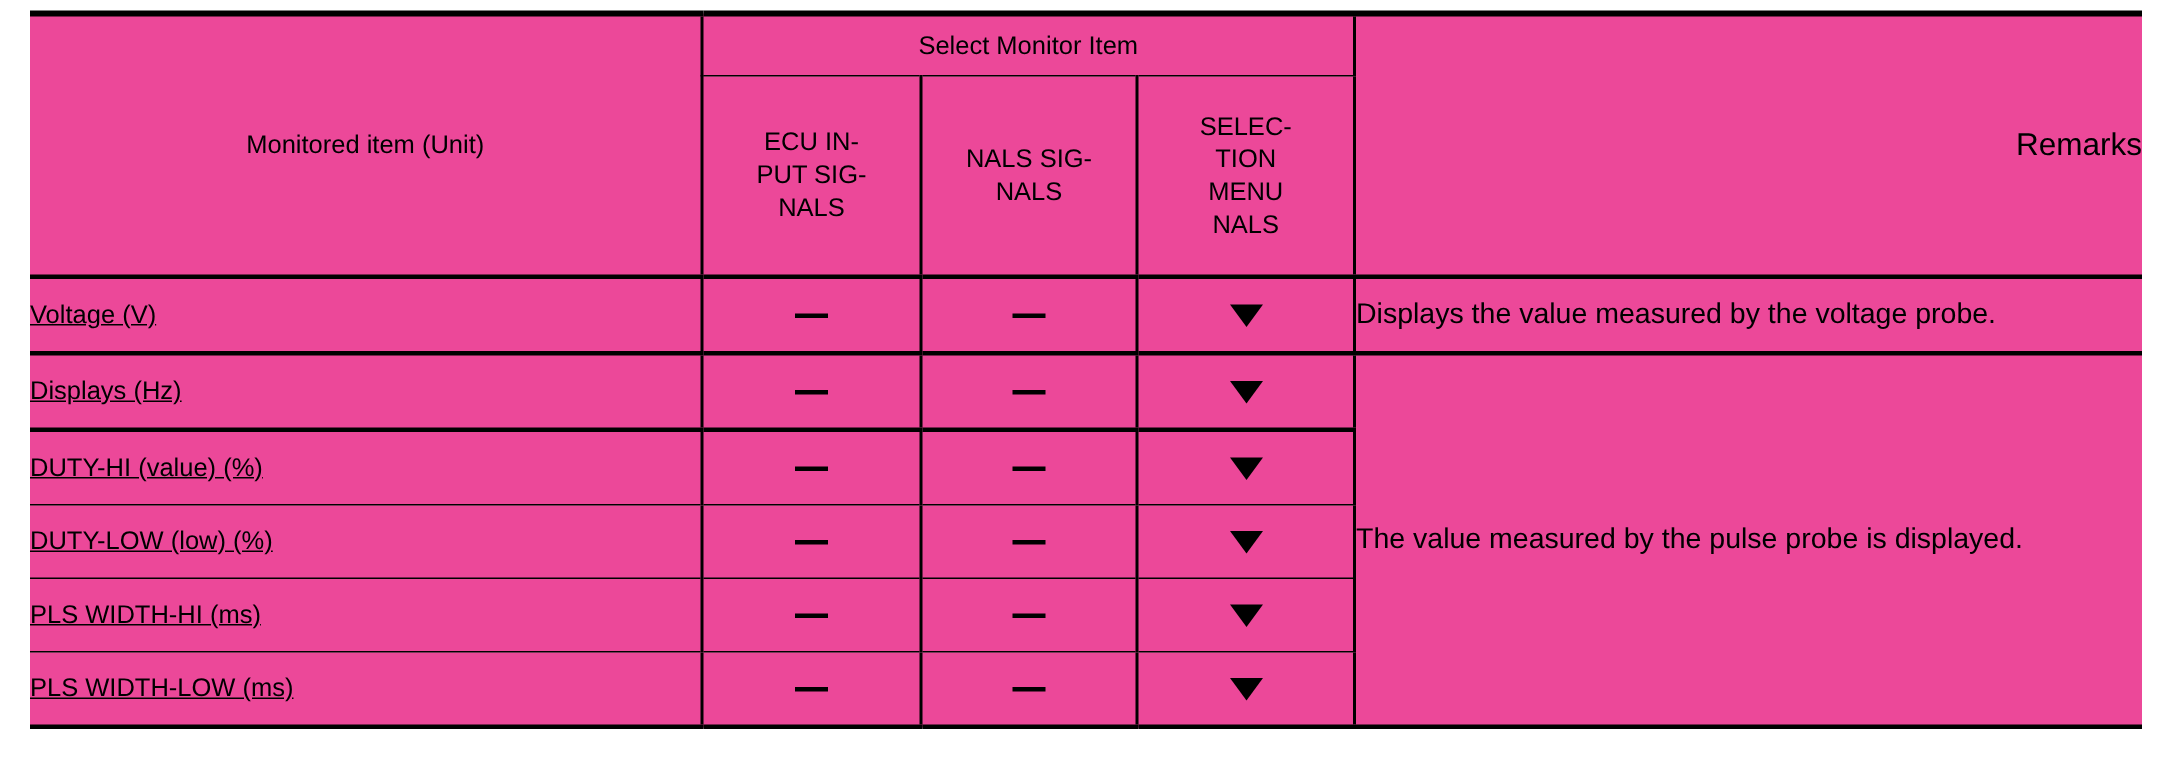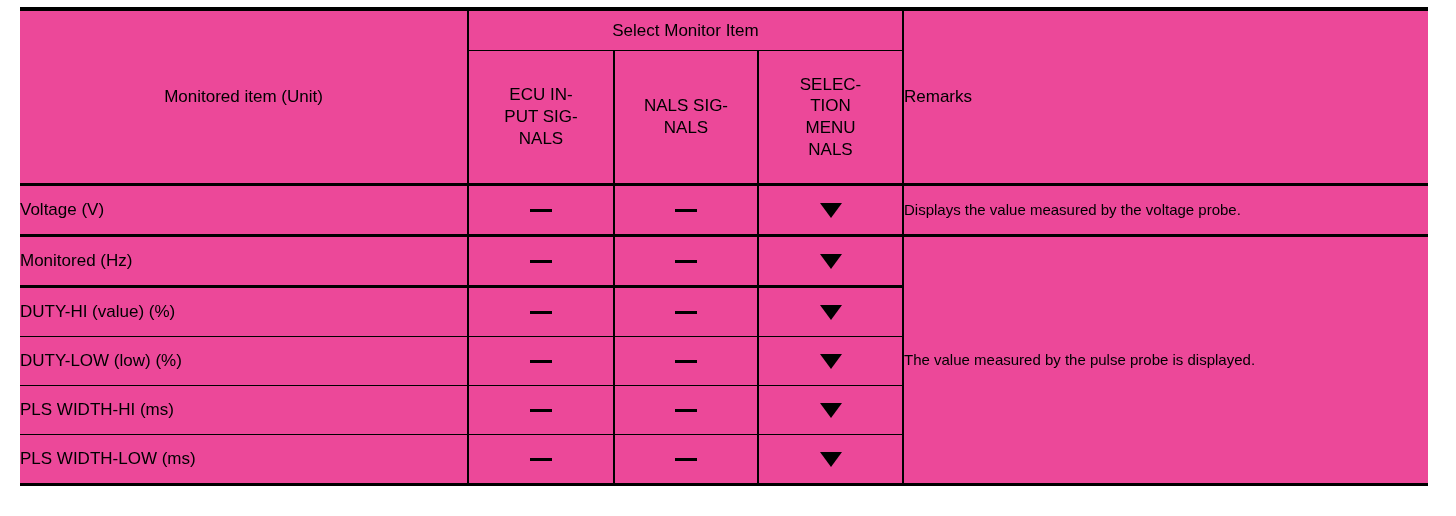--- a/index.html
+++ b/index.html
@@ -60,31 +60,32 @@
     height: 39px;
   }
   .hdr-sub {
     text-align: center;
     font-size: 17px;
     line-height: 1.28;
     height: 132px;
     padding: 0 6px;
   }
   .hdr-remarks {
-    text-align: left;
-    font-size: 17px;
+    text-align: right;
+    font-size: 21px;
     height: 171px;
   }
 
   
   .cell-item {
     text-align: left;
     font-size: 17px;
     padding-left: 22px;
     height: 48px;
+    text-decoration: underline;
   }
   .cell-mark {
     text-align: center;
     font-size: 17px;
     height: 48px;
   }
   .dash {
     display: inline-block;
     width: 22px;
     height: 0;
@@ -95,21 +96,21 @@
     display: inline-block;
     width: 0;
     height: 0;
     border-left: 11px solid transparent;
     border-right: 11px solid transparent;
     border-top: 15px solid #000;
     vertical-align: middle;
   }
   .cell-remark {
     text-align: left;
-    font-size: 15px;
+    font-size: 19px;
     line-height: 1.33;
     padding: 0 10px 0 16px;
     vertical-align: middle;
   }
   .remark-top {
     vertical-align: top;
     padding-top: 9px;
   }
 
   
@@ -168,21 +169,21 @@
         <td class="cell-mark t-thick-bot v-right">
           <span class="dash"></span>
         </td>
         <td class="cell-mark t-thick-bot v-right">
           <span class="tri"></span>
         </td>
         <td rowspan="1" class="cell-remark remark-top t-thick-bot">Displays the value measured by the voltage probe.</td>
       </tr>
 
       <tr>
-        <td class="cell-item t-thick-bot v-right">Monitored (Hz)</td>
+        <td class="cell-item t-thick-bot v-right">Displays (Hz)</td>
         <td class="cell-mark t-thick-bot v-right">
           <span class="dash"></span>
         </td>
         <td class="cell-mark t-thick-bot v-right">
           <span class="dash"></span>
         </td>
         <td class="cell-mark t-thick-bot v-right">
           <span class="tri"></span>
         </td>
         <td rowspan="5" class="cell-remark t-thick-bot">The value measured by the pulse probe is displayed.</td>

